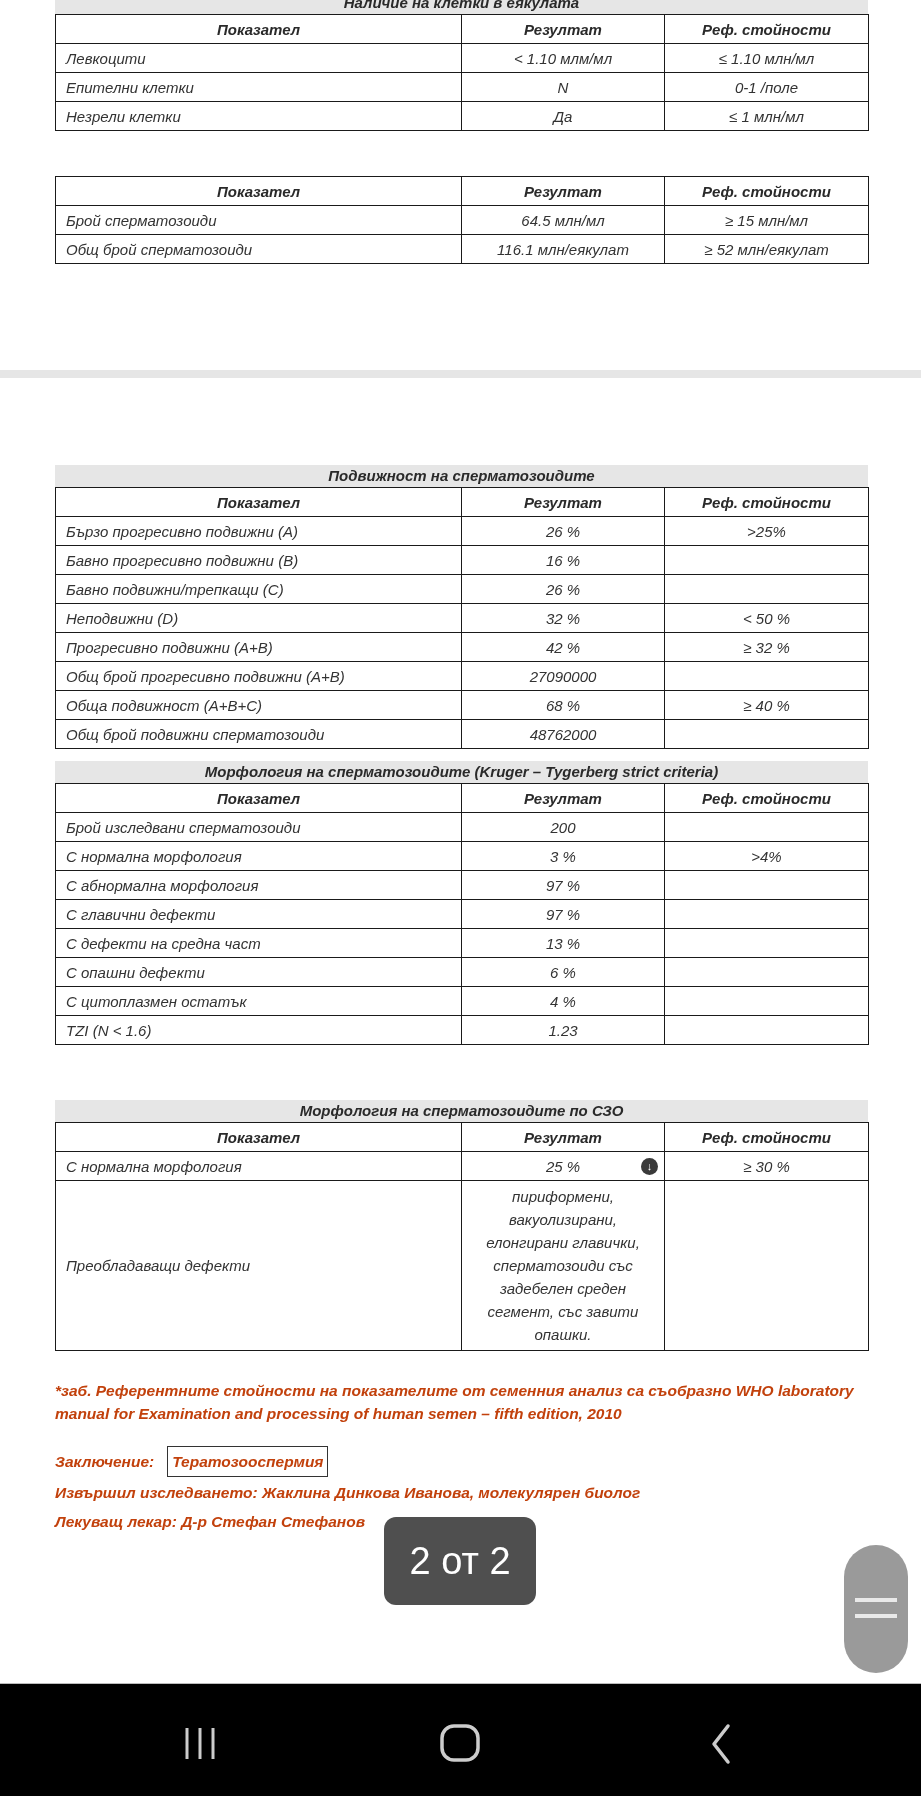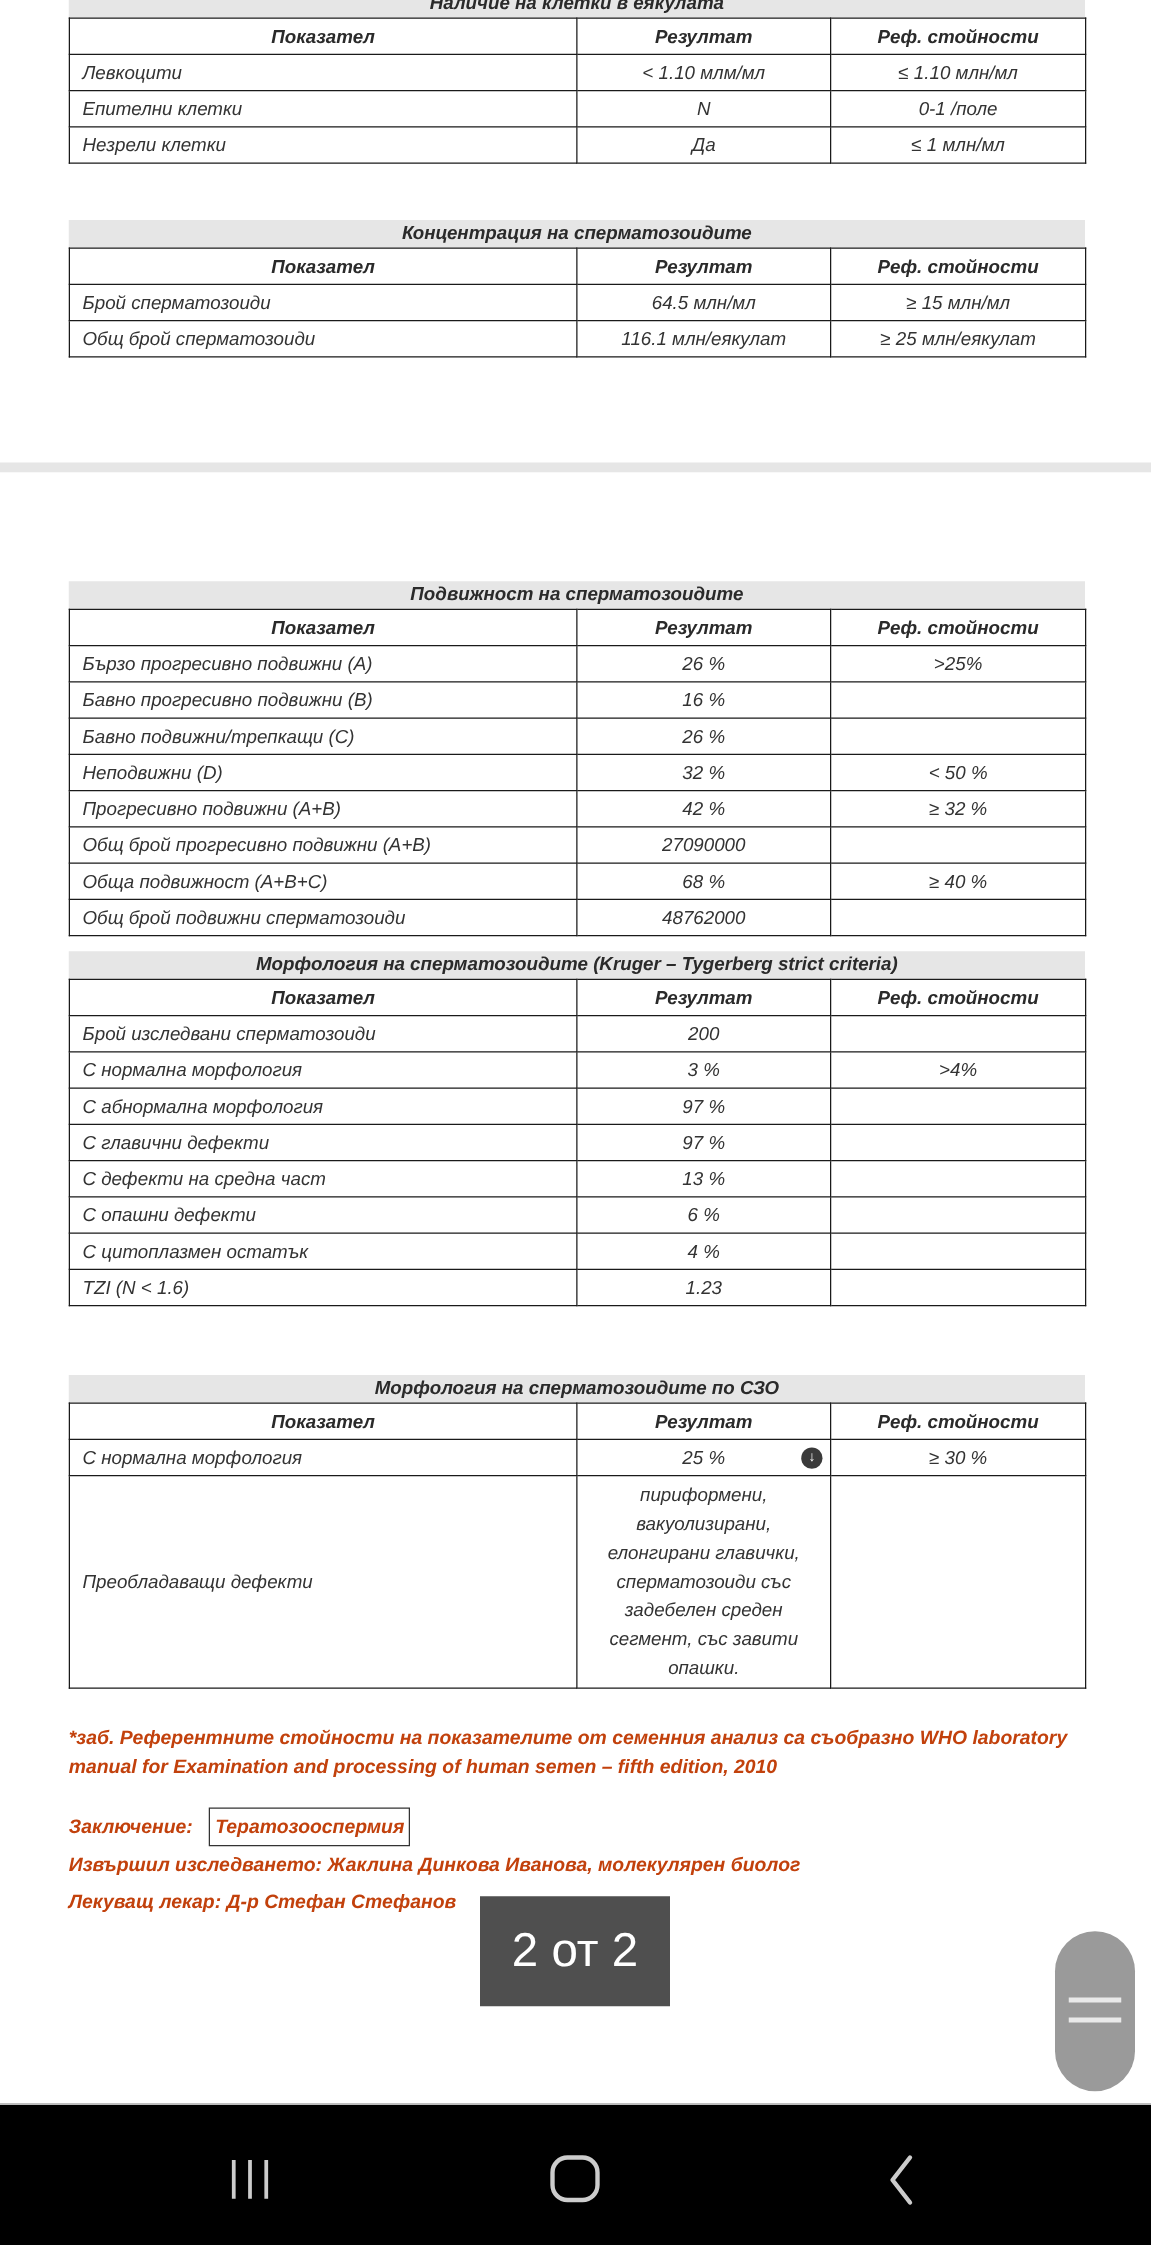--- a/index.html
+++ b/index.html
@@ -12,21 +12,21 @@
   td, th { border:1.5px solid #1a1a1a; font-style:italic; font-size:15px; color:#333; height:28px; padding:0 10px; }
   th { font-weight:bold; color:#2a2a2a; text-align:center; }
   td.c1 { text-align:left; }
   td.c2, td.c3 { text-align:center; }
   col.w1 { width:406px; } col.w2 { width:203px; } col.w3 { width:204px; }
   td.res-cell { position:relative; }
   .down-icon { position:absolute; right:6px; top:6px; width:17px; height:17px; border-radius:50%; background:#3a3a3a; color:#fff; font-size:11px; line-height:17px; text-align:center; font-style:normal; font-weight:bold; }
   td.multi { line-height:23px; padding:4px 12px; }
   .note { position:absolute; left:55px; width:800px; font-style:italic; font-weight:bold; font-size:15.5px; color:#c2410c; line-height:23px; }
   .concl-box { display:inline-block; border:1.5px solid #333; padding:3px 4px; margin-left:13px; }
-  .page-pill { position:absolute; left:384px; top:1517px; width:152px; height:88px; border-radius:0; background:#4f4f4f; color:#fff; font-size:38px; text-align:center; line-height:88px; font-weight:300; }
+  .page-pill { position:absolute; left:384px; top:1517px; width:152px; height:88px; border-radius:12px; background:#4f4f4f; color:#fff; font-size:38px; text-align:center; line-height:88px; font-weight:300; }
   .scroll-handle { position:absolute; left:844px; top:1545px; width:64px; height:128px; border-radius:32px; background:#9a9a9a; }
   .scroll-handle .bar { position:absolute; left:11px; width:42px; height:4px; background:#e9e9e9; }
   .navbar { position:absolute; left:0; top:1683px; width:921px; height:113px; background:#000; border-top:1px solid #bbb; }
   .nav-btn { position:absolute; top:0; height:113px; width:100px; }
 </style>
 </head>
 <body>
 
 <div class="page" style="top:0;height:370px;"></div>
 <div class="divider"></div>
@@ -59,42 +59,41 @@
     <tr>
           <td class="c1">Незрели клетки</td>
           <td class="c2">Да</td>
           <td class="c3">≤ 1 млн/мл</td>
         </tr>
   </tbody>
     </table>
 </div>
 
 <div class="block" style="top:176px;">
-  <div class="block-title">Концентрация на сперматозоидите</div>
   <table>
     <colgroup>
         <col class="w1">
         <col class="w2">
         <col class="w3">
       </colgroup>
     <tbody>
         <tr>
       <th>Показател</th>
       <th>Резултат</th>
       <th>Реф. стойности</th>
     </tr>
     <tr>
           <td class="c1">Брой сперматозоиди</td>
           <td class="c2">64.5 млн/мл</td>
           <td class="c3">≥ 15 млн/мл</td>
         </tr>
     <tr>
           <td class="c1">Общ брой сперматозоиди</td>
           <td class="c2">116.1 млн/еякулат</td>
-          <td class="c3">≥ 25 млн/еякулат</td>
+          <td class="c3">≥ 52 млн/еякулат</td>
         </tr>
   </tbody>
     </table>
 </div>
 
 <div class="block" style="top:421px;margin-top:44px;">
   <div class="block-title">Подвижност на сперматозоидите</div>
   <table>
     <colgroup>
         <col class="w1">

